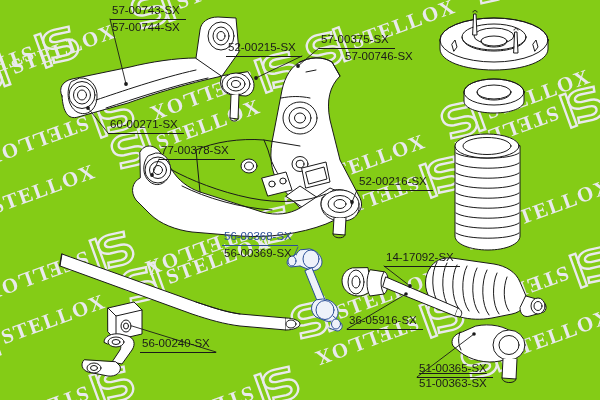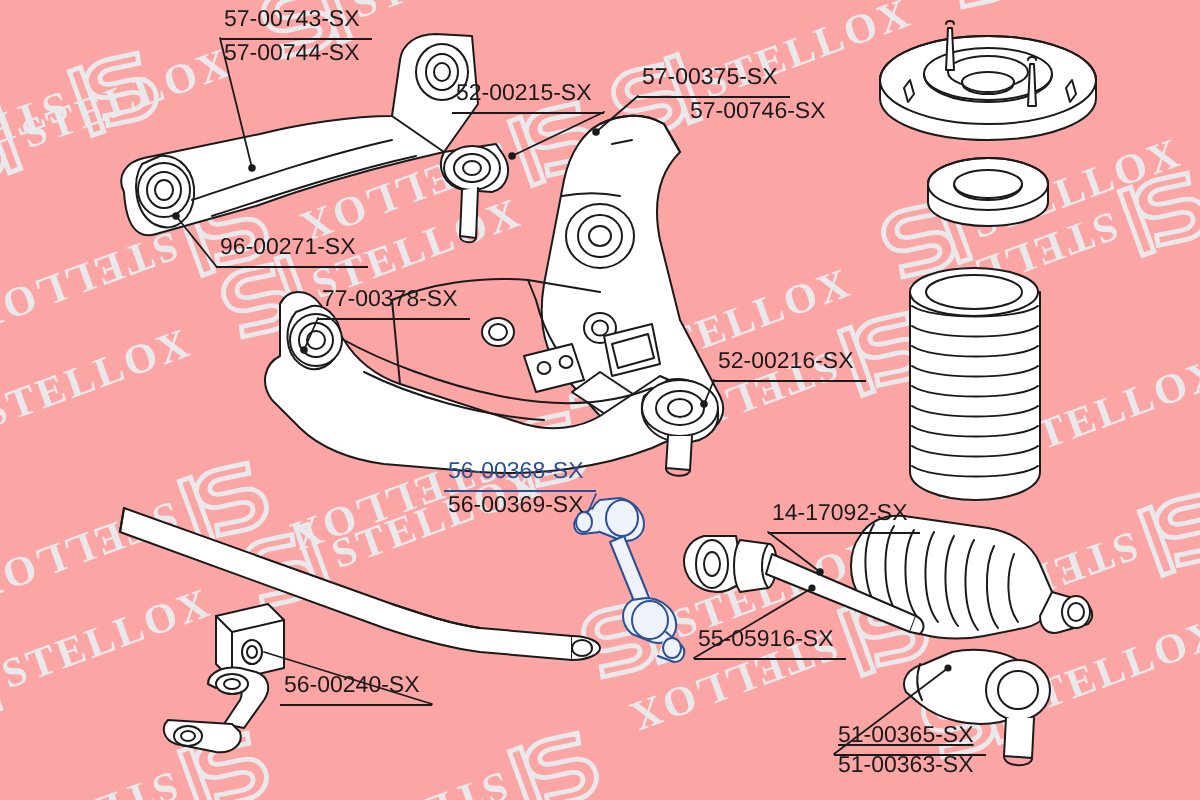--- a/index.html
+++ b/index.html
@@ -1,17 +1,17 @@
 <!DOCTYPE html>
 <html><head>
 <meta charset="utf-8">
 <style>
   html,body{margin:0;padding:0;}
   body{width:600px;height:400px;background:#fff;font-family:"Liberation Sans",sans-serif;overflow:hidden;}
-  #stage{position:relative;width:600px;height:400px;background:#fca5a5;}
+  #stage{position:relative;width:600px;height:400px;background:#84cc16;}
   #stage svg{position:absolute;left:0;top:0;}
   .wm-layer{position:absolute;left:0;top:0;width:600px;height:400px;pointer-events:none;}
   .lbl{position:absolute;white-space:nowrap;font-size:11.5px;color:#1a1a1a;letter-spacing:0px;line-height:13px;}
   .lbl.hl{color:#2b4f96;}
   .ul{position:absolute;height:0;border-top:1px solid #1a1a1a;}
   .ul.hl{border-top-color:#2b4f96;}
 </style>
 </head>
 <body>
 
@@ -354,37 +354,37 @@
     <div class="ul" style="left:110px;top:19px;width:76px;"></div>
     <div class="lbl" style="left:112px;top:21px;">57-00744-SX</div>
 
     <div class="lbl" style="left:228px;top:41px;">52-00215-SX</div>
     <div class="ul" style="left:226px;top:56px;width:76px;"></div>
 
     <div class="lbl" style="left:321px;top:33px;">57-00375-SX</div>
     <div class="ul" style="left:319px;top:48px;width:76px;"></div>
     <div class="lbl" style="left:321px;top:50px;margin-left:24px;">57-00746-SX</div>
 
-    <div class="lbl" style="left:110px;top:118px;">96-00271-SX</div>
+    <div class="lbl" style="left:110px;top:118px;">60-00271-SX</div>
     <div class="ul" style="left:108px;top:133px;width:76px;"></div>
 
     <div class="lbl" style="left:161px;top:144px;">77-00378-SX</div>
     <div class="ul" style="left:159px;top:159px;width:76px;"></div>
 
     <div class="lbl" style="left:359px;top:175px;">52-00216-SX</div>
     <div class="ul" style="left:357px;top:190px;width:76px;"></div>
 
     <div class="lbl hl" style="left:224px;top:230px;">56-00368-SX</div>
     <div class="ul hl" style="left:222px;top:245px;width:76px;"></div>
     <div class="lbl" style="left:224px;top:247px;">56-00369-SX</div>
 
     <div class="lbl" style="left:386px;top:251px;">14-17092-SX</div>
     <div class="ul" style="left:384px;top:266px;width:76px;"></div>
 
-    <div class="lbl" style="left:349px;top:314px;">55-05916-SX</div>
+    <div class="lbl" style="left:349px;top:314px;">36-05916-SX</div>
     <div class="ul" style="left:347px;top:329px;width:76px;"></div>
 
     <div class="lbl" style="left:142px;top:337px;">56-00240-SX</div>
     <div class="ul" style="left:140px;top:352px;width:76px;"></div>
 
     <div class="lbl" style="left:419px;top:362px;text-decoration:underline;">51-00365-SX</div>
     <div class="ul" style="left:417px;top:377px;width:76px;"></div>
     <div class="lbl" style="left:419px;top:377px;">51-00363-SX</div>
   </div>
 

